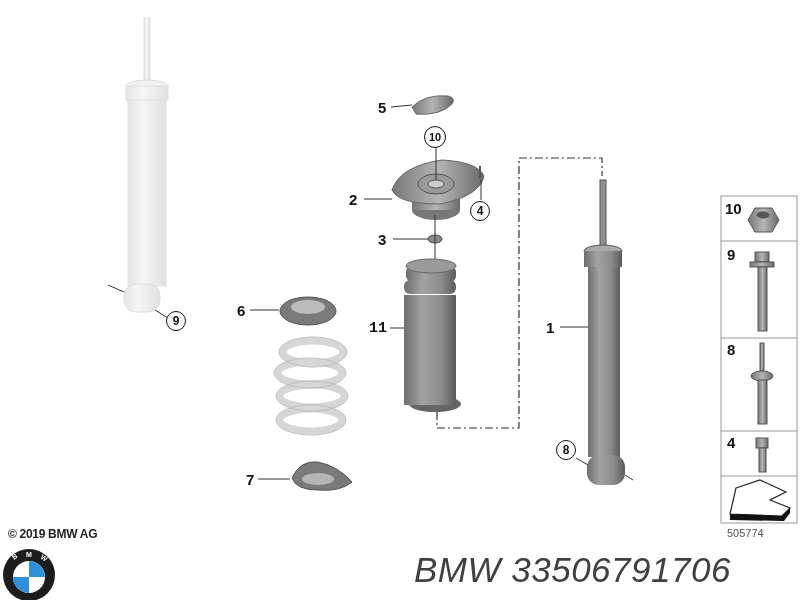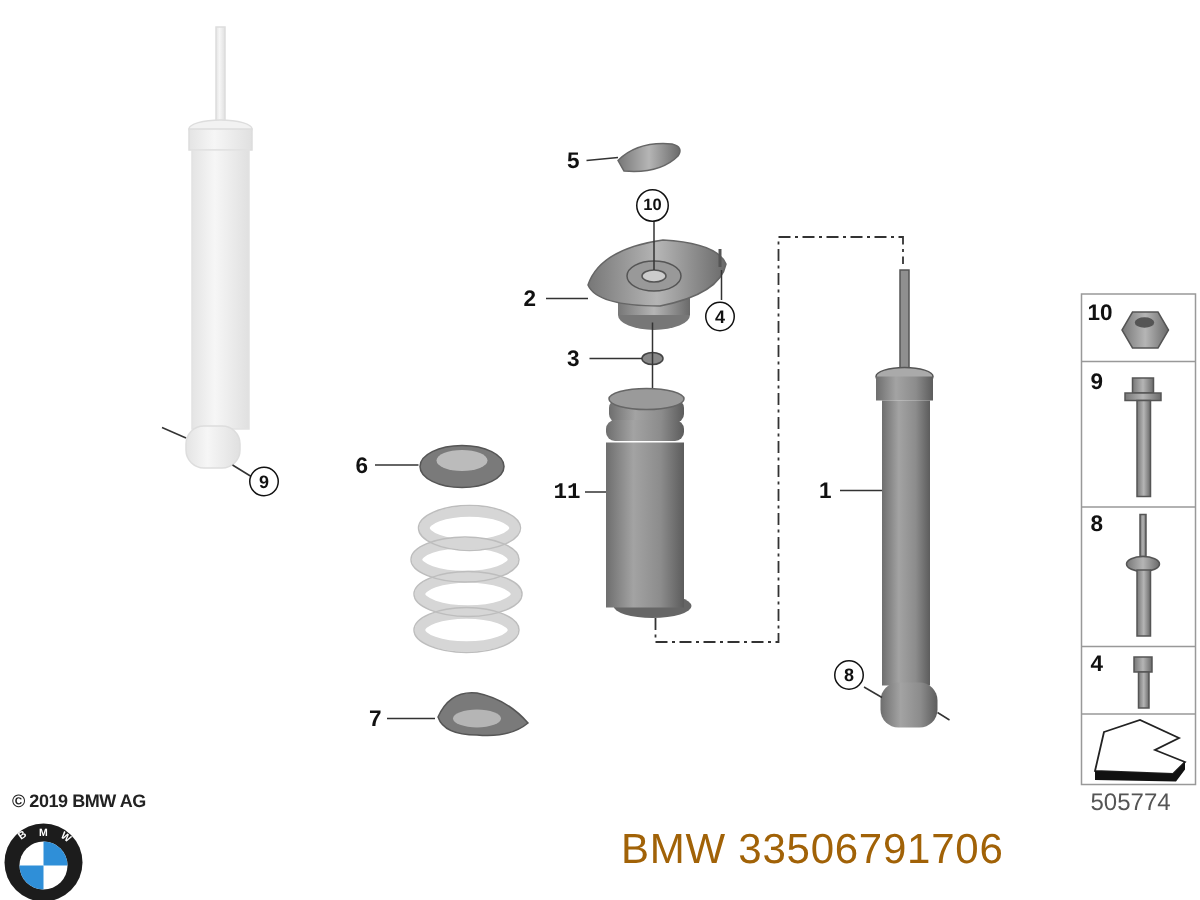--- a/index.html
+++ b/index.html
@@ -2,22 +2,22 @@
 <html><head>
 <meta charset="utf-8">
 <style>
   html,body{margin:0;padding:0;background:#fff;}
   body{width:800px;height:600px;position:relative;overflow:hidden;font-family:"Liberation Sans",sans-serif;}
   #art{position:absolute;left:0;top:0;width:800px;height:600px;}
   .callout{position:absolute;font-weight:bold;font-size:15px;color:#111;line-height:1;}
   .circled{position:absolute;width:20px;height:20px;border:1.6px solid #111;border-radius:50%;font-weight:bold;font-size:12px;display:flex;align-items:center;justify-content:center;background:#fff;color:#111;box-sizing:border-box;}
   .panel-label{position:absolute;font-weight:bold;font-size:15px;color:#111;}
   #copyright{position:absolute;left:8px;top:527px;font-size:12px;font-weight:bold;color:#222;letter-spacing:-0.3px;}
-  #diagram-no{position:absolute;left:727px;top:527px;font-size:16px;color:#555;}
-  #part-number{position:absolute;left:414px;top:550px;font-size:28px;color:#a16207;letter-spacing:0.5px;}
+  #diagram-no{position:absolute;left:727px;top:527px;font-size:11px;color:#555;}
+  #part-number{position:absolute;left:414px;top:550px;font-size:35px;color:#404040;letter-spacing:0.5px;font-style:italic;}
   #logo{position:absolute;left:2px;top:548px;width:54px;height:54px;}
 </style>
 </head>
 <body>
 
 <svg id="art" viewBox="0 0 800 600" xmlns="http://www.w3.org/2000/svg">
   <defs>
     <linearGradient id="gShock" x1="0" x2="1">
       <stop offset="0" stop-color="#6e6e6e"></stop>
         <stop offset="0.35" stop-color="#a3a3a3"></stop>

